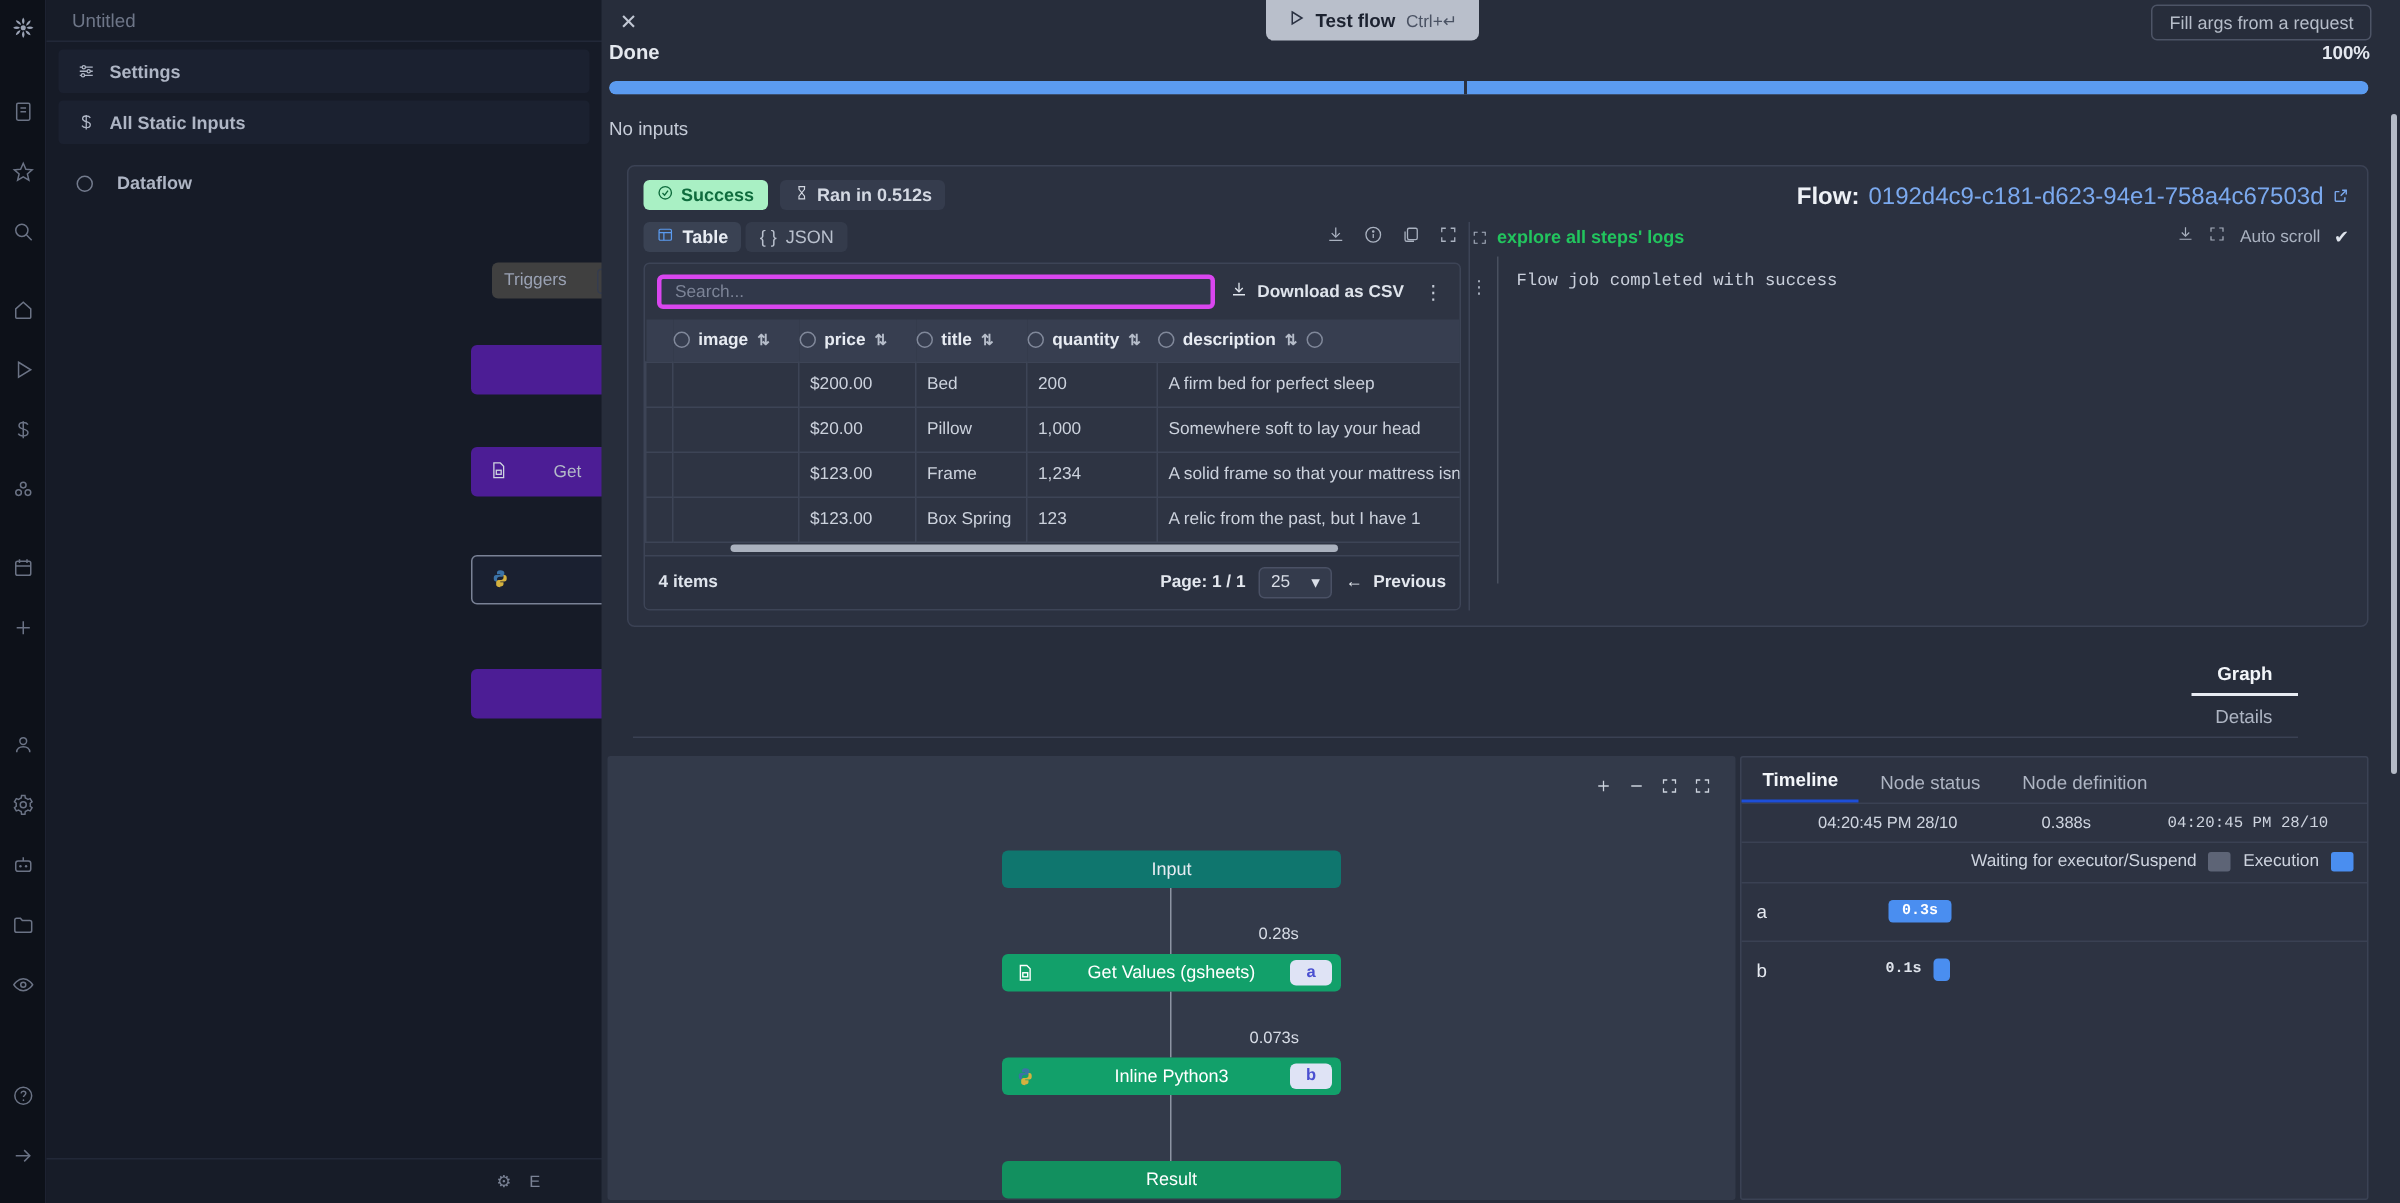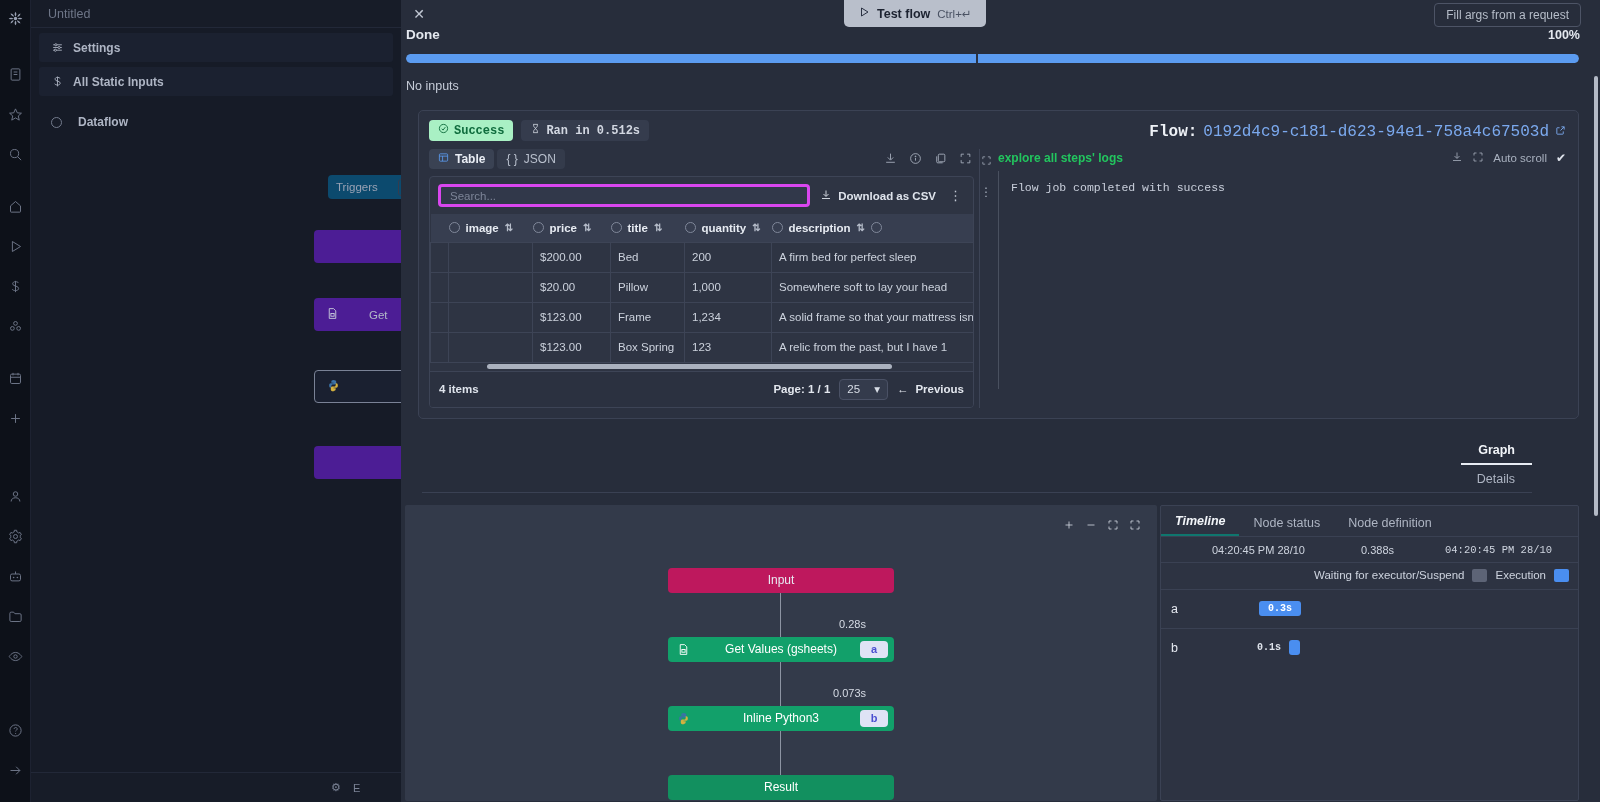--- a/index.html
+++ b/index.html
@@ -61,21 +61,21 @@
     height: 28px; margin: 12px 8px 0 8px; display: flex; align-items: center;
     padding: 0 12px; color: #aeb5c4; font-size: 12px; font-weight: bold; gap: 16px;
   }
   .radio-o { width: 11px; height: 11px; border: 1.4px solid #737b8d; border-radius: 50%; }
 
   .bg-canvas {
     position: absolute; left: 31px; top: 150px; right: 0; bottom: 0;
   }
   .bg-trigger {
     position: absolute; left: 297px; top: 25px; height: 24px;
-    background: #0c4a6e; border-radius: 4px; display: flex; align-items: center;
+    background: #404040; border-radius: 4px; display: flex; align-items: center;
     padding: 0 8px; gap: 20px; color: #9aa2b4; font-size: 11.5px;
   }
   .bg-trigger .tg-btn {
     width: 20px; height: 17px; border: 1px solid #353c4e; border-radius: 3px;
     display:flex; align-items:center; justify-content:center; font-size: 9px; color:#8a92a4;
   }
   .bg-node {
     position: absolute; left: 283px; width: 160px; height: 33px;
     background: #4c1d95; border-radius: 4px;
   }
@@ -132,21 +132,21 @@
     border-radius: 5px; }
   .progress-tick { position: absolute; top: 0; bottom: 0; width: 2px; background: #2b3242; }
 
   .noinputs { padding: 16px 0 0 5px; color: #c6ccd8; font-size: 12.5px; }
 
   
   .result-card {
     margin: 17px 21px 0 17px; border: 1px solid #3b4254; border-radius: 5px;
     background: #2b3140; padding: 9px 10px 10px 10px; position: relative;
   }
-  .rc-top { display: flex; align-items: flex-end; gap: 8px; position: relative; font-family: Liberation Mono, monospace; }
+  .rc-top { display: flex; align-items: flex-end; gap: 8px; position: relative; }
   .badge-success {
     background: #a9f0c4; color: #0f6c3d; border-radius: 4px; padding: 3px 9px;
     font-size: 12px; font-weight: bold; display: flex; align-items: center; gap: 5px;
   }
   .badge-ran {
     background: #353c4d; color: #d3d8e2; border-radius: 4px; padding: 3px 9px;
     font-size: 12px; font-weight: bold; display: flex; align-items: center; gap: 5px;
   }
   .flow-link-wrap {
     position: absolute; right: 2px; top: 3px; display: flex; align-items: center; gap: 6px;
@@ -264,40 +264,40 @@
     width: 22px; height: 20px; display: flex; align-items: center; justify-content: center;
     color: #cdd3de; font-size: 14px; cursor: pointer;
   }
   .gctrl svg { width: 12px; height: 12px; stroke: #cdd3de; fill: none; stroke-width: 1.7; }
 
   .gnode {
     position: absolute; left: 263px; width: 226px; height: 25px; border-radius: 4px;
     display: flex; align-items: center; justify-content: center;
     font-size: 12px; color: #fff;
   }
-  .gnode.input { background: #be185d; color: #e7ebf2; }
+  .gnode.input { background: #0f766e; color: #e7ebf2; }
   .gnode.step { background: #12a06a; }
   .gnode.result { background: #12905f; }
   .gn-ico { position: absolute; left: 9px; display: flex; align-items: center; }
   .gn-ico svg { width: 13px; height: 13px; }
   .gn-badge {
     position: absolute; right: 6px; width: 28px; height: 17px; background: #dfe3f5;
     color: #4a4fd0; border-radius: 4px; font-size: 11px; font-weight: bold;
     display: flex; align-items: center; justify-content: center;
   }
   .gn-dur { position: absolute; font-size: 11px; color: #d6dbe5; }
   .gedge { position: absolute; left: 375px; width: 1.4px; background: #8d94a3; }
 
   .side-pane {
     flex: 1; background: #2d3342; border: 1px solid #3b4254; border-radius: 2px;
     position: relative; height: 296px;
   }
   .sp-tabs { display: flex; align-items: flex-end; border-bottom: 1px solid #3a4153; }
   .sptab { padding: 8px 14px 6px 14px; font-size: 12.5px; color: #aeb5c3; cursor: pointer; }
-  .sptab.active { color: #f2f5f9; font-weight: bold; border-bottom: 2px solid #0f766e; font-style: italic; }
+  .sptab.active { color: #f2f5f9; font-weight: bold; border-bottom: 2px solid #1d4ed8; }
   .sp-times { display: flex; align-items: center; padding: 7px 8px 6px 8px;
     border-bottom: 1px solid #3a4153; }
   .t-start { margin-left: 43px; color: #ced4df; font-size: 11px; }
   .t-dur { margin-left: 56px; color: #ced4df; font-size: 11px; }
   .t-end { margin-left: 51px; color: #ced4df; font-size: 10.5px;
     font-family: "Liberation Mono", monospace; }
   .sp-legend { display: flex; align-items: center; justify-content: flex-end;
     gap: 8px; padding: 6px 9px 7px 0; font-size: 11.5px; color: #ced4df; }
   .lg-sw { width: 15px; height: 13px; border-radius: 2px; }
   .sp-row { display: flex; align-items: center; height: 39px;

